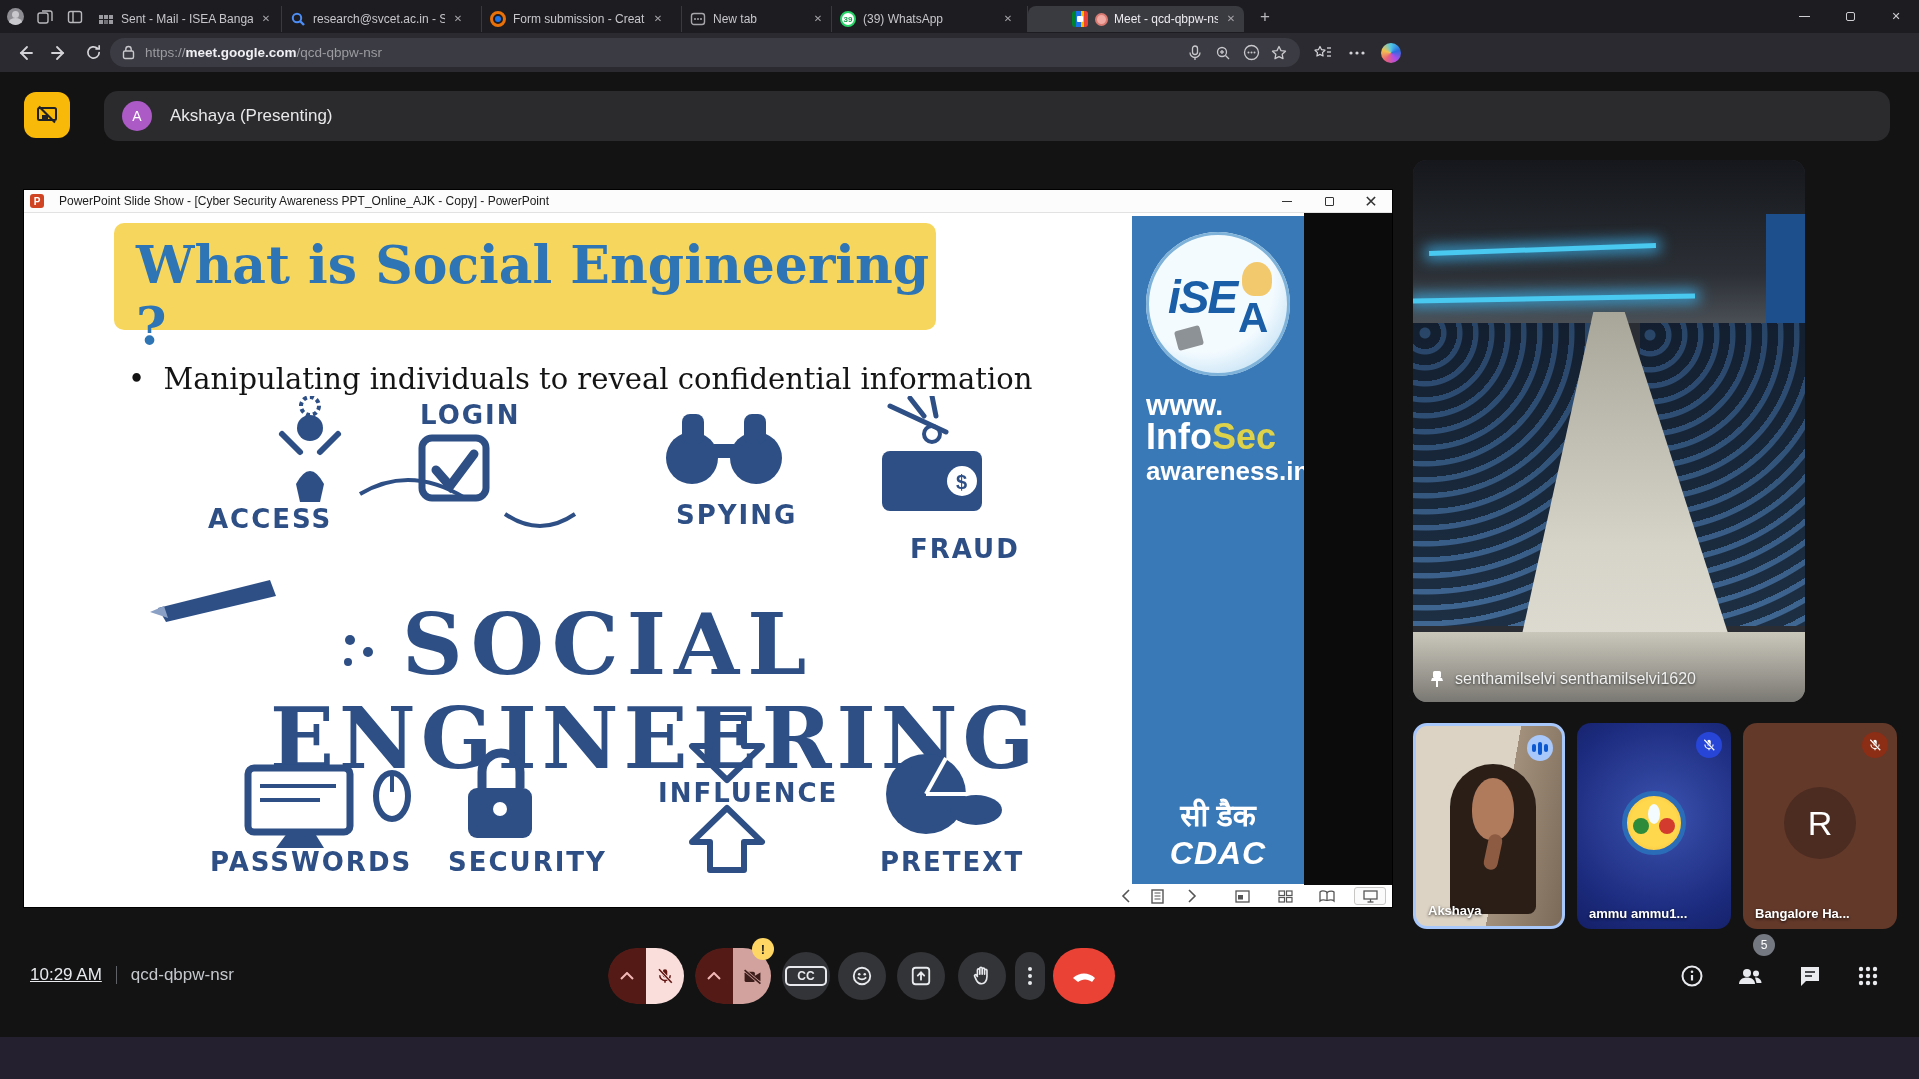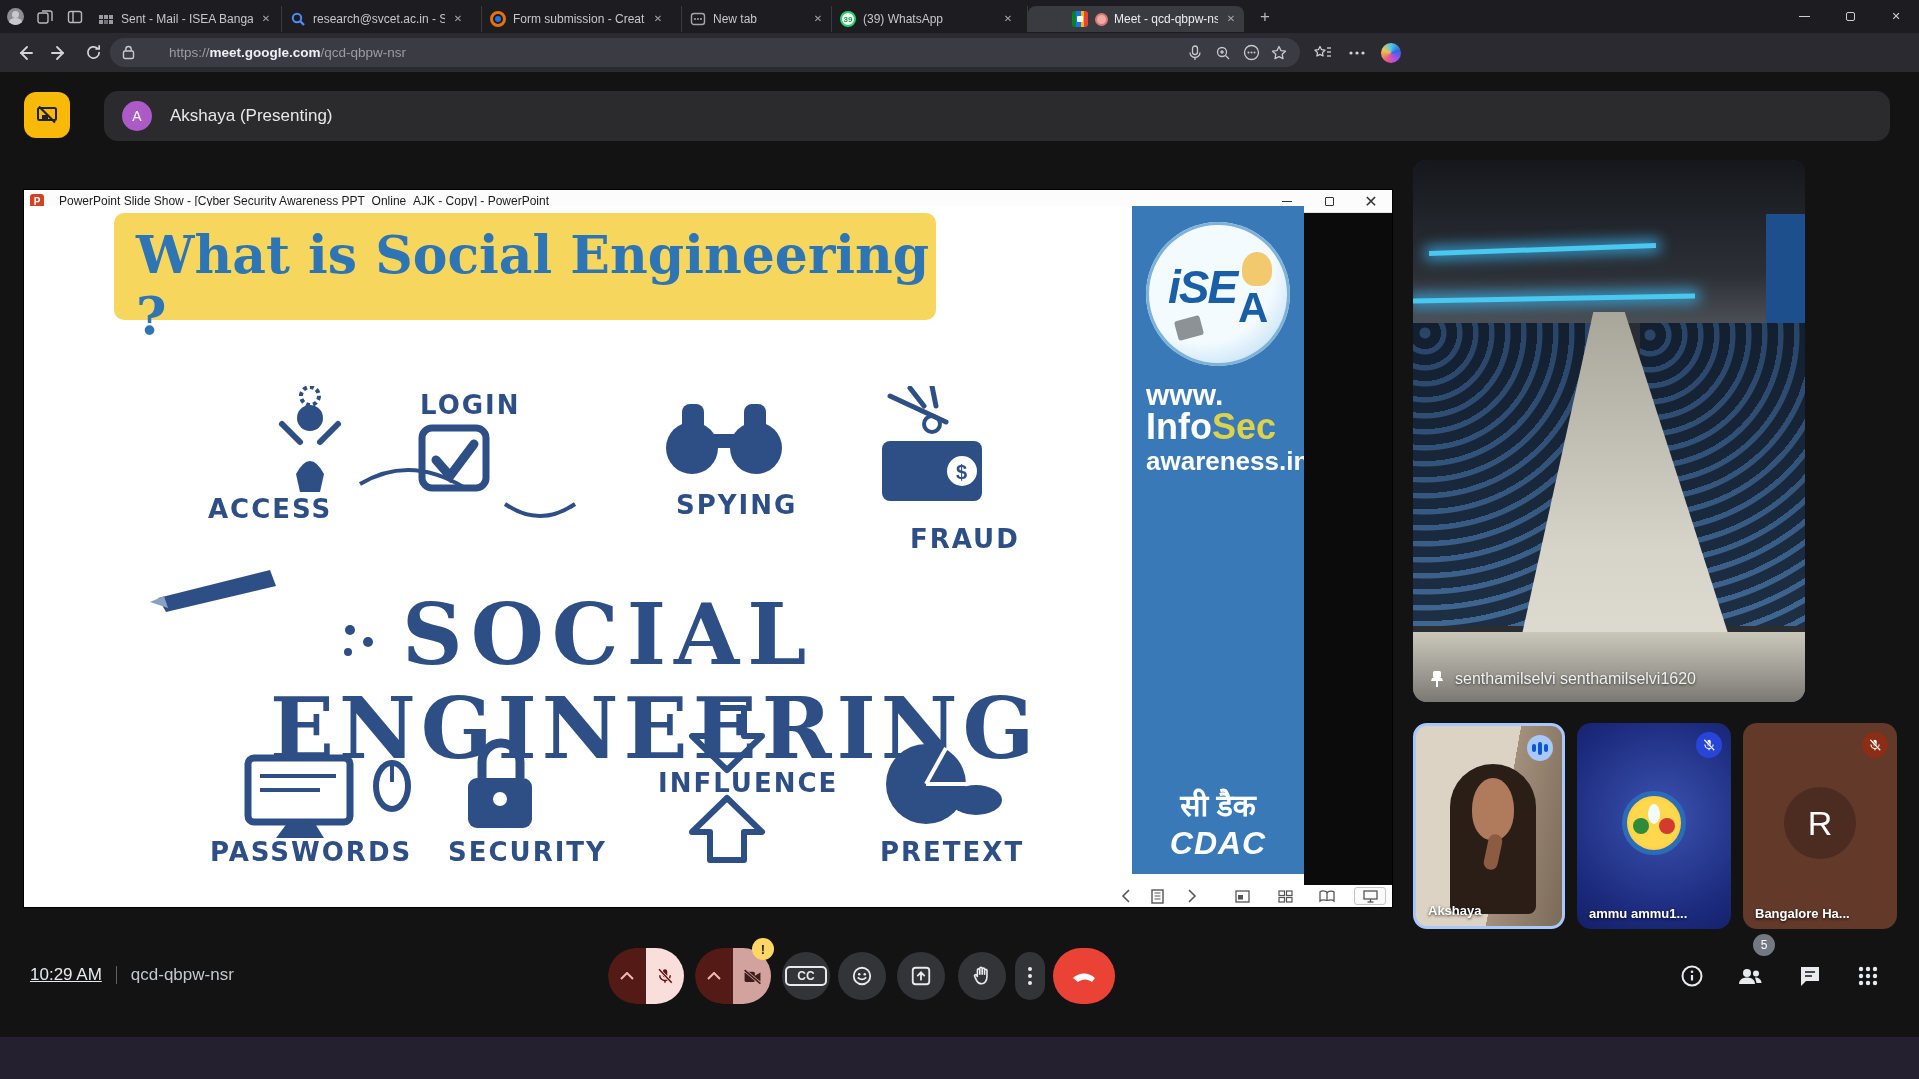--- a/index.html
+++ b/index.html
@@ -24,21 +24,21 @@
   #meet{left:0;top:72px;width:1919px;height:965px;background:#131314;}
   #present-btn{left:24px;top:20px;width:46px;height:46px;background:#f9b908;border-radius:12px;display:flex;align-items:center;justify-content:center;}
   #present-banner{left:104px;top:19px;width:1786px;height:50px;background:#2b2b2e;border-radius:14px;display:flex;align-items:center;padding-left:18px;}
   #present-banner .av{width:30px;height:30px;border-radius:50%;background:#ab5ac6;color:#fff;font-size:14px;display:flex;align-items:center;justify-content:center;}
   #present-banner .lbl{color:#e8e8ea;font-size:17px;margin-left:18px;font-weight:500;}
   
   #ppt{left:24px;top:118px;width:1368px;height:717px;background:#fff;box-shadow:0 0 0 1px #000;}
   #ppt-titlebar{left:0;top:0;width:1368px;height:23px;background:#fcfcfc;display:flex;align-items:center;border-bottom:1px solid #e2e2e2;}
   #ppt-titlebar .t{font-size:12px;color:#1b1b1b;margin-left:15px;}
   .pptwb{width:42px;height:22px;display:flex;align-items:center;justify-content:center;color:#333;}
-  #slide{left:0;top:16px;width:1280px;height:672px;background:#fff;overflow:hidden;}
+  #slide{left:0;top:26px;width:1280px;height:672px;background:#fff;overflow:hidden;}
   #slide-black{left:1280px;top:23px;width:88px;height:672px;background:#0b0b0b;}
   #slide-title-box{left:90px;top:7px;width:822px;height:107px;background:#f7d65e;border-radius:10px;}
   #slide-title{left:112px;top:18px;width:800px;font-family:"DejaVu Serif",serif;font-weight:bold;font-size:52px;color:#2e75b6;}
   #slide-bullet{left:104px;top:146px;font-family:"DejaVu Serif",serif;font-size:29px;color:#141414;}
   #isea-banner{left:1108px;top:0;width:172px;height:668px;background:#3a79b7;}
   #isea-logo{left:14px;top:16px;width:144px;height:144px;border-radius:50%;background:radial-gradient(circle at 40% 35%,#f4fbff 55%,#cfe7f7 75%,#aed4ee);position:absolute;box-shadow:0 0 0 3px #7fb2d9 inset;}
   #isea-logo .l1{position:absolute;left:22px;top:38px;font-size:46px;font-weight:bold;font-style:italic;color:#1a5ea8;letter-spacing:-2px;}
   #isea-logo .l2{position:absolute;left:92px;top:62px;font-size:42px;font-weight:bold;color:#1a5ea8;}
   .infosec{position:absolute;left:0;width:172px;text-align:left;padding-left:14px;color:#fff;font-weight:bold;}
   #cdac{position:absolute;left:0;top:578px;width:172px;text-align:center;color:#fff;font-weight:bold;}
@@ -165,21 +165,21 @@
         <path d="M15 9a6 6 0 1 1-2-4.5" fill="none" stroke="#d4d4d8" stroke-width="1.8" stroke-linecap="round"></path>
         <path d="M15 2v3.2h-3.2" fill="none" stroke="#d4d4d8" stroke-width="1.8" stroke-linecap="round"></path>
       </svg>
     </div>
   <div id="urlpill">
     <svg width="13" height="15" viewBox="0 0 13 15">
         <rect x="1.5" y="6" width="10" height="7.5" rx="1.5" fill="none" stroke="#c9c9cd" stroke-width="1.4"></rect>
         <path d="M3.8 6V4.2a2.7 2.7 0 0 1 5.4 0V6" fill="none" stroke="#c9c9cd" stroke-width="1.4"></path>
       </svg>
     <span style="margin-left:10px;" class="u">
-      <span style="color:#9b9ba1;margin-left:24px;">https://</span><b style="color:#f0f0f4;">meet.google.com</b><span style="color:#9b9ba1;">/qcd-qbpw-nsr</span>
+      <span style="color:#9b9ba1;">https://</span><b style="color:#f0f0f4;">meet.google.com</b><span style="color:#9b9ba1;">/qcd-qbpw-nsr</span>
     </span>
     <span style="flex:1;"></span>
     <span class="pillico">
         <svg width="14" height="16" viewBox="0 0 14 16">
           <rect x="4.5" y="1" width="5" height="8.5" rx="2.5" fill="none" stroke="#c9c9cd" stroke-width="1.3"></rect>
           <path d="M2 7.5a5 5 0 0 0 10 0" fill="none" stroke="#c9c9cd" stroke-width="1.3"></path>
           <line x1="7" y1="12.5" x2="7" y2="15" stroke="#c9c9cd" stroke-width="1.3"></line>
         </svg>
       </span>
     <span class="pillico">
@@ -248,20 +248,21 @@
         </span>
       <span class="pptwb">
           <span style="width:9px;height:9px;border:1.2px solid #333;border-radius:1px;"></span>
         </span>
       <span class="pptwb">✕</span>
     </div>
 
     <div id="slide" class="abs">
       <div id="slide-title-box" class="abs"></div>
       <div id="slide-title" class="abs">What is Social Engineering ?</div>
+      <div id="slide-bullet" class="abs"><span>•</span>&nbsp;&nbsp;<span>Manipulating individuals to reveal confidential information</span></div>
 
       <svg class="abs" style="left:96px;top:180px;" width="1000" height="485" viewBox="0 0 1000 485">
         <g fill="#2d4f86" stroke="#2d4f86">
 
           <g>
               <circle cx="190" cy="32" r="13" stroke="none"></circle>
               <path d="M176 88 q14 -26 28 0 l-4 18 h-20 z" stroke="none"></path>
               <line x1="162" y1="38" x2="180" y2="56" stroke-width="6" stroke-linecap="round"></line>
               <line x1="218" y1="38" x2="200" y2="56" stroke-width="6" stroke-linecap="round"></line>
               <circle cx="190" cy="10" r="9" fill="none" stroke-width="4" stroke-dasharray="4 3"></circle>

